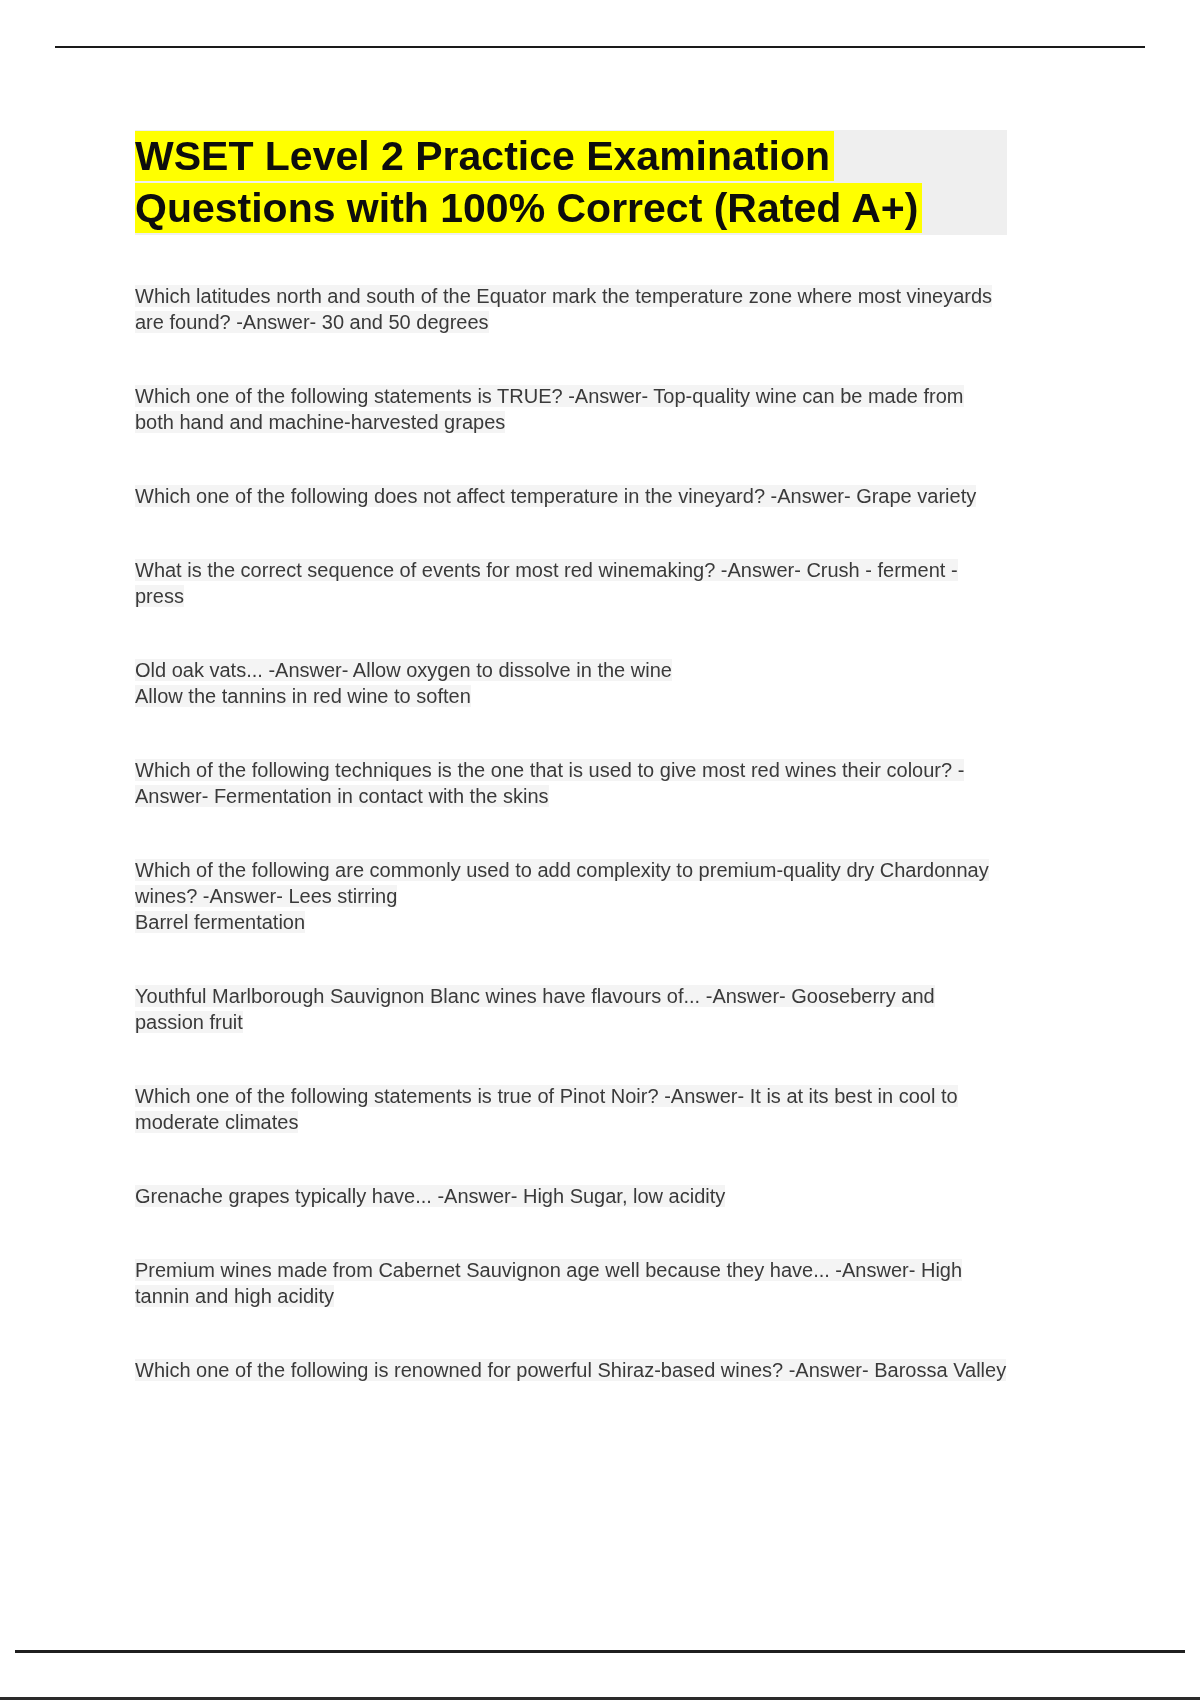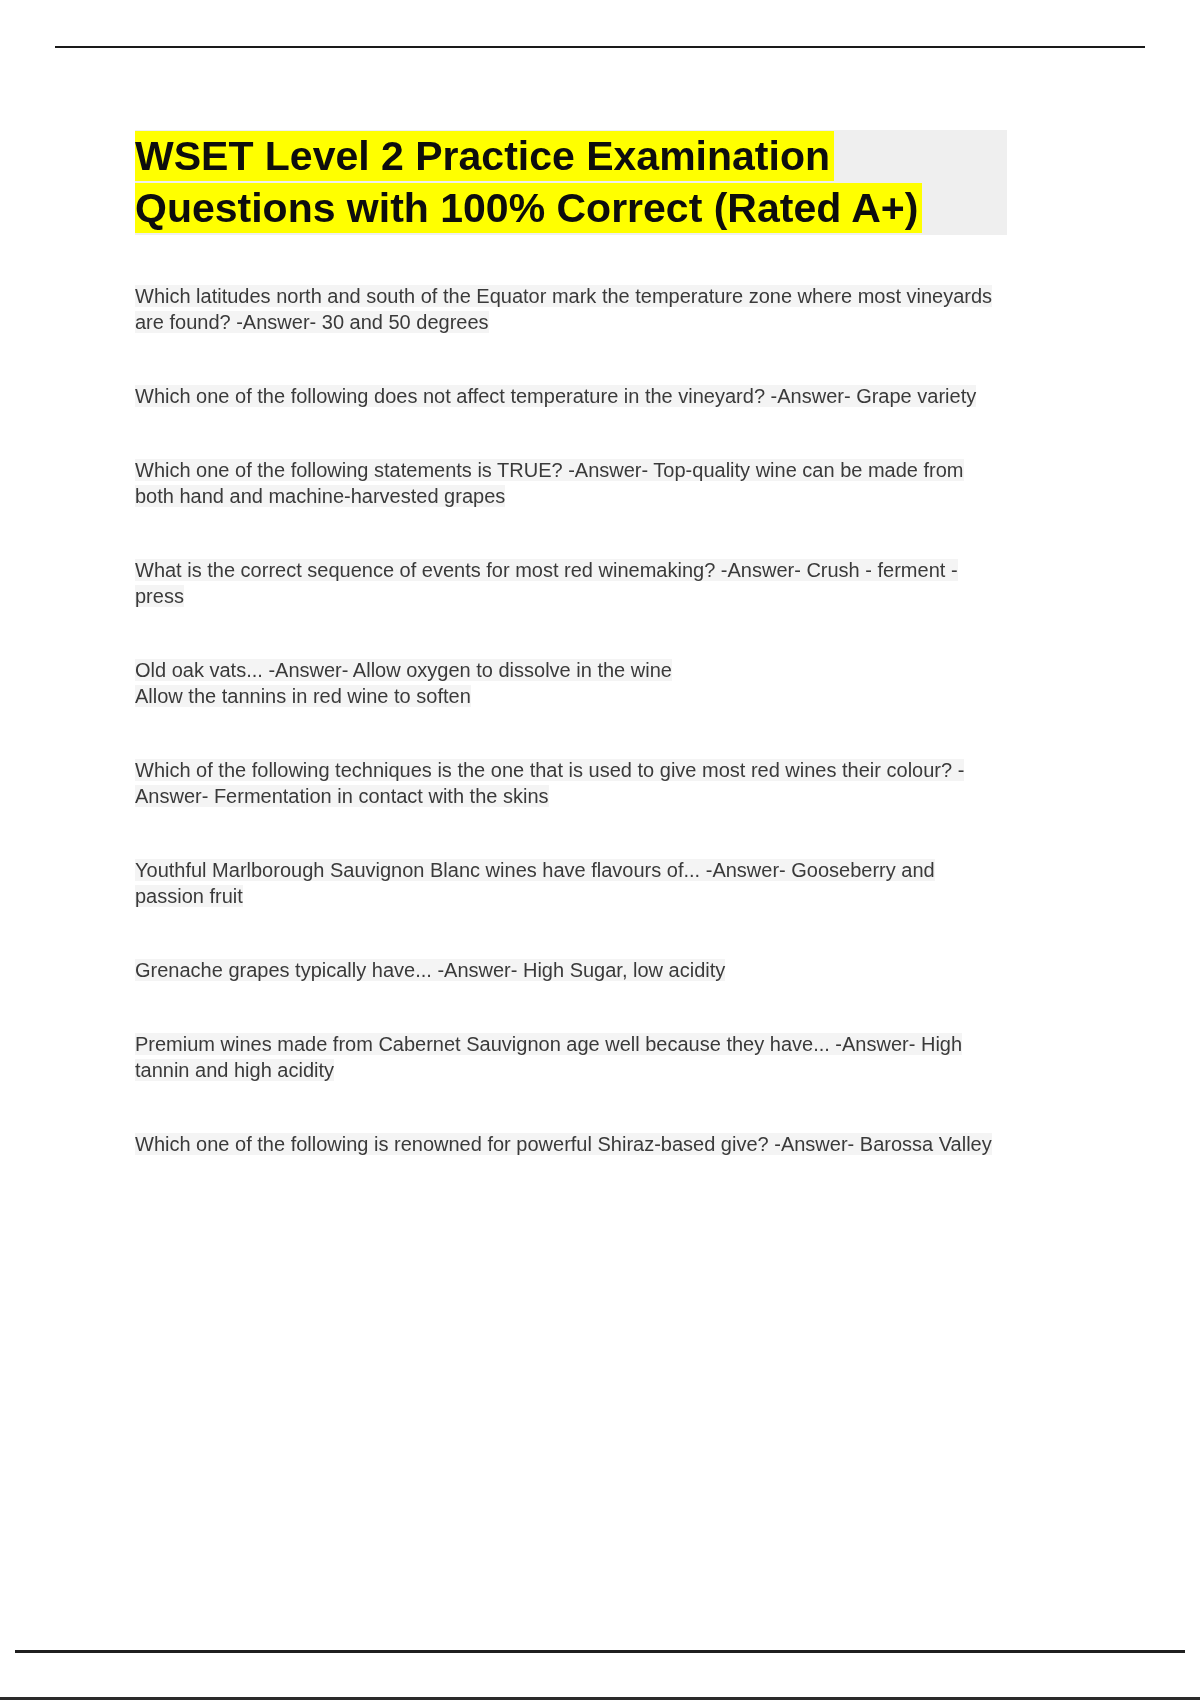--- a/index.html
+++ b/index.html
@@ -73,27 +73,30 @@
 </head>
 <body>
 
 <div class="page">
   <div class="rule-top"></div>
 
   <div class="content">
     <h1 class="doc-title"><span class="title-hl">WSET Level 2 Practice Examination Questions with 100% Correct (Rated A+)</span></h1>
 
     <p class="para"><span class="qa-text">Which latitudes north and south of the Equator mark the temperature zone where most vineyards are found? -Answer- 30 and 50 degrees</span></p>
+    <p class="para"><span class="qa-text">Which one of the following statements is TRUE? -Answer- Top-quality wine can be made from both hand and machine-harvested grapes</span></p>
     <p class="para"><span class="qa-text">Which one of the following does not affect temperature in the vineyard? -Answer- Grape variety</span></p>
-    <p class="para"><span class="qa-text">Which one of the following statements is TRUE? -Answer- Top-quality wine can be made from both hand and machine-harvested grapes</span></p>
     <p class="para"><span class="qa-text">What is the correct sequence of events for most red winemaking? -Answer- Crush - ferment - press</span></p>
     <p class="para"><span class="qa-text">Old oak vats... -Answer- Allow oxygen to dissolve in the wine
 Allow the tannins in red wine to soften</span></p>
     <p class="para"><span class="qa-text">Which of the following techniques is the one that is used to give most red wines their colour? -Answer- Fermentation in contact with the skins</span></p>
+    <p class="para"><span class="qa-text">Which of the following are commonly used to add complexity to premium-quality dry Chardonnay wines? -Answer- Lees stirring
+Barrel fermentation</span></p>
     <p class="para"><span class="qa-text">Youthful Marlborough Sauvignon Blanc wines have flavours of... -Answer- Gooseberry and passion fruit</span></p>
+    <p class="para"><span class="qa-text">Which one of the following statements is true of Pinot Noir? -Answer- It is at its best in cool to moderate climates</span></p>
     <p class="para"><span class="qa-text">Grenache grapes typically have... -Answer- High Sugar, low acidity</span></p>
     <p class="para"><span class="qa-text">Premium wines made from Cabernet Sauvignon age well because they have... -Answer- High tannin and high acidity</span></p>
-    <p class="para"><span class="qa-text">Which one of the following is renowned for powerful Shiraz-based give? -Answer- Barossa Valley</span></p>
+    <p class="para"><span class="qa-text">Which one of the following is renowned for powerful Shiraz-based wines? -Answer- Barossa Valley</span></p>
   </div>
 
   <div class="rule-bottom"></div>
   <div class="rule-edge"></div>
 </div>
 
 </body></html>

